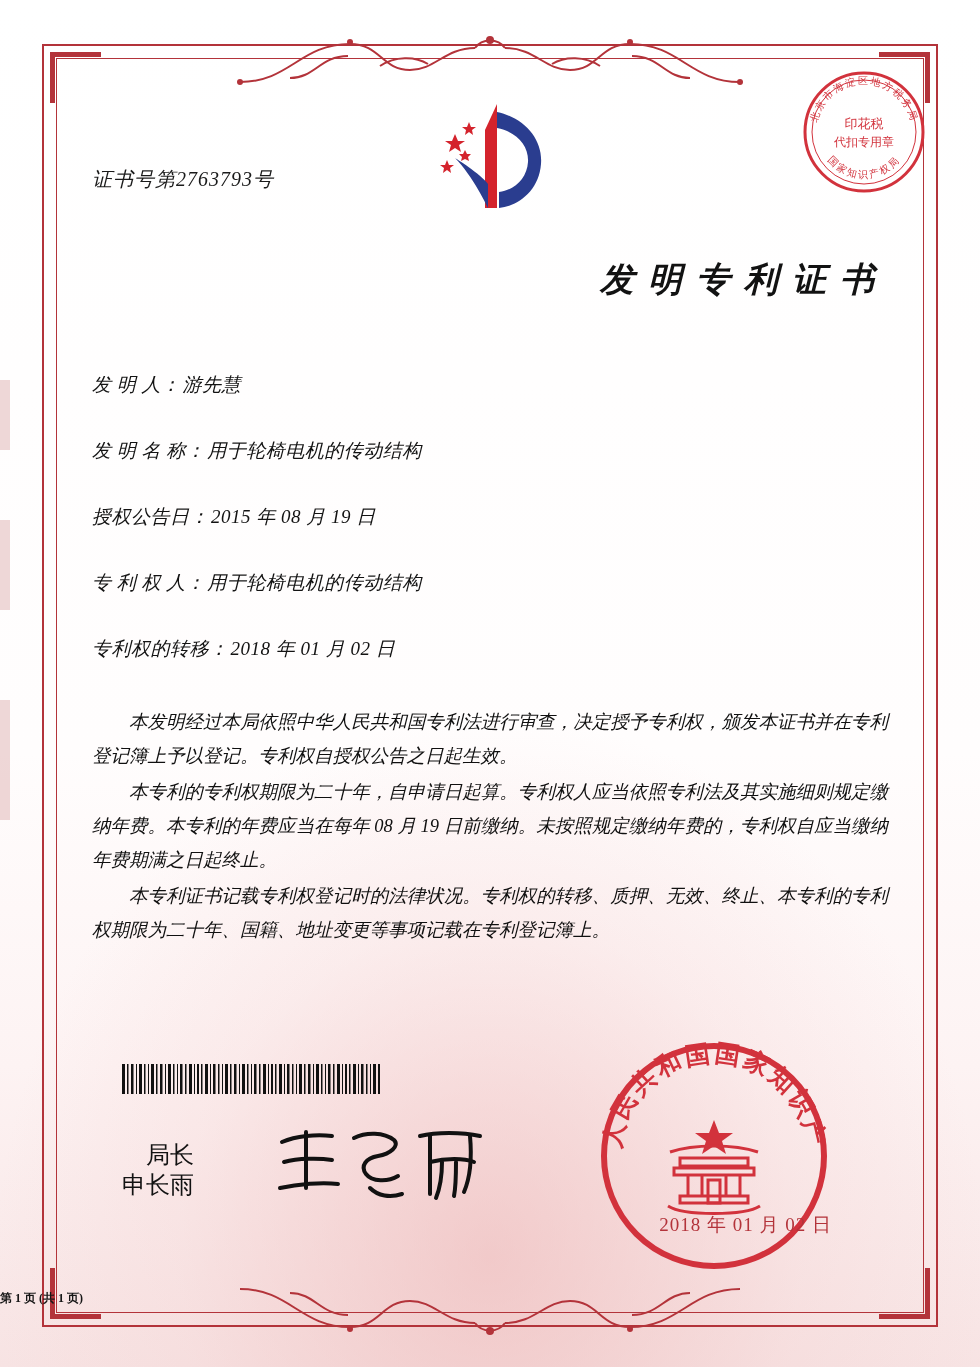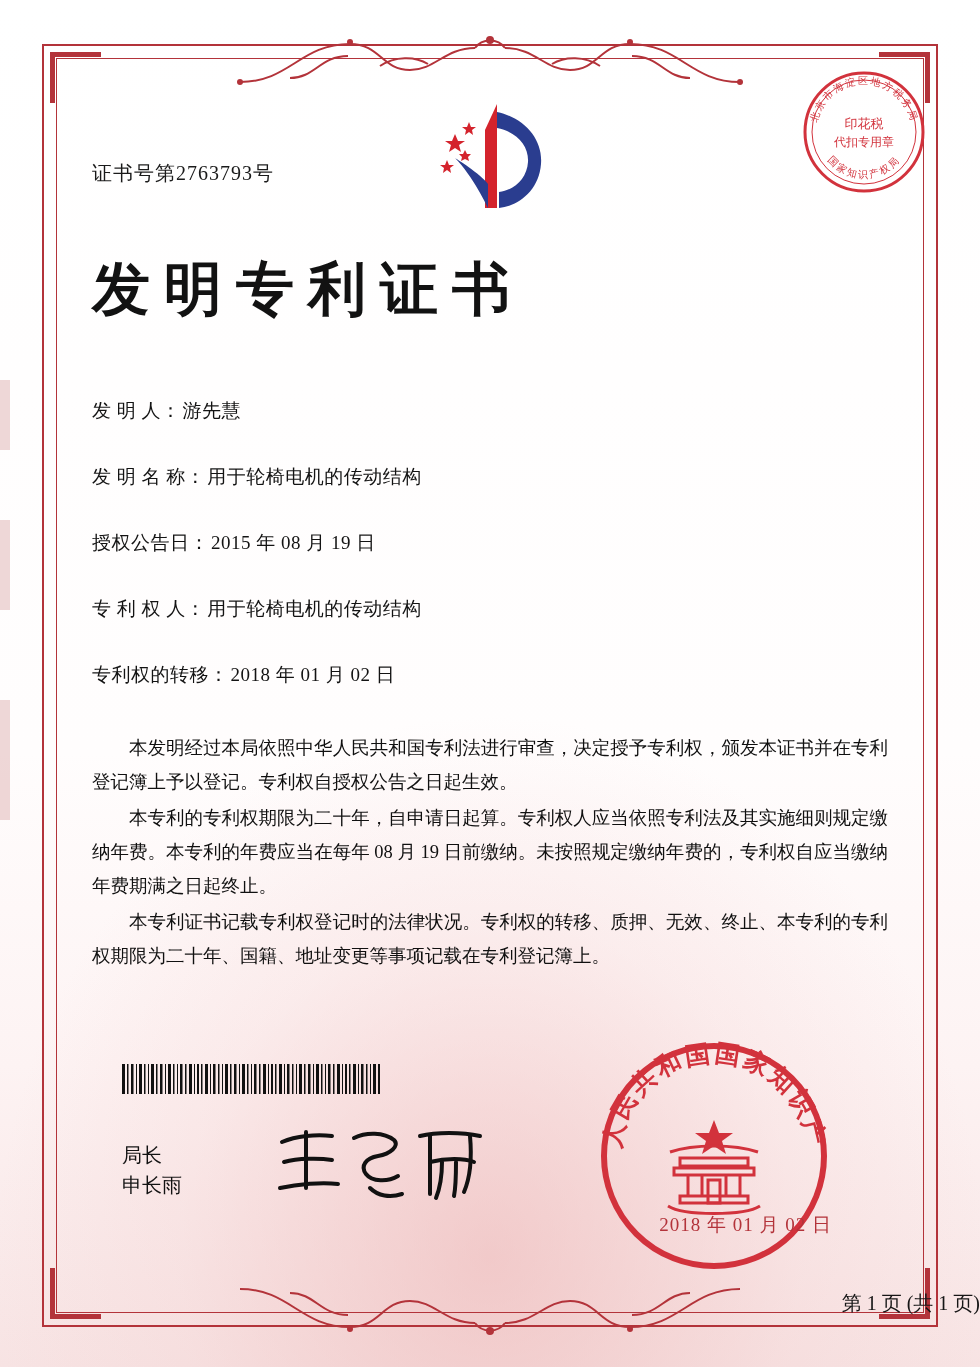--- a/index.html
+++ b/index.html
@@ -57,21 +57,22 @@
     height: 58px;
   }
   .flourish.top { top: 30px; }
   .flourish.bottom { bottom: 26px; transform: translateX(-50%) scaleY(-1); }
 
   
   .content {
     position: absolute;
     left: 92px;
     right: 92px;
-    top: 102px;
+    top: 108px;
+    font-style: italic;
   }
   .cert-no {
     font-size: 20px;
     letter-spacing: 1px;
     color: #1a1a1a;
     margin-top: 58px;
   }
   .logo {
     position: absolute;
     left: 50%;
@@ -81,22 +82,22 @@
     height: 120px;
   }
   .stamp-top {
     position: absolute;
     right: 52px;
     top: 68px;
     width: 128px;
     height: 128px;
   }
   .title {
-    text-align: left;
-    font-size: 58px;
+    text-align: right;
+    font-size: 34px;
     font-weight: bold;
     letter-spacing: 14px;
     color: #121212;
     margin-top: 64px;
     font-family: "DejaVu Serif", "Liberation Serif", serif;
   }
 
   .fields {
     margin-top: 72px;
     font-size: 19px;
@@ -134,23 +135,24 @@
     position: absolute;
     left: 122px;
     top: 1064px;
     width: 262px;
     height: 30px;
   }
   .signature-block {
     position: absolute;
     left: 122px;
     top: 1140px;
-    font-size: 20px;
+    font-size: 24px;
     line-height: 30px;
     color: #121212;
+    text-align: right;
   }
   .handwriting {
     position: absolute;
     left: 270px;
     top: 1118px;
     width: 230px;
     height: 90px;
   }
   .stamp-big {
     position: absolute;
@@ -164,23 +166,24 @@
     right: 148px;
     top: 1212px;
     font-size: 19px;
     color: #b3333a;
     letter-spacing: 1px;
   }
   .footer {
     position: absolute;
     left: 0; right: 0;
     top: 1290px;
-    text-align: right;
-    font-size: 20px;
+    text-align: left;
+    font-size: 12px;
     color: #161616;
+    font-weight: bold;
   }
 </style>
 </head>
 <body>
 
 <div id="page">
 
   <div class="edge-mark" style="top:380px;height:70px;"></div>
   <div class="edge-mark" style="top:520px;height:90px;"></div>
   <div class="edge-mark" style="top:700px;height:120px;"></div>

